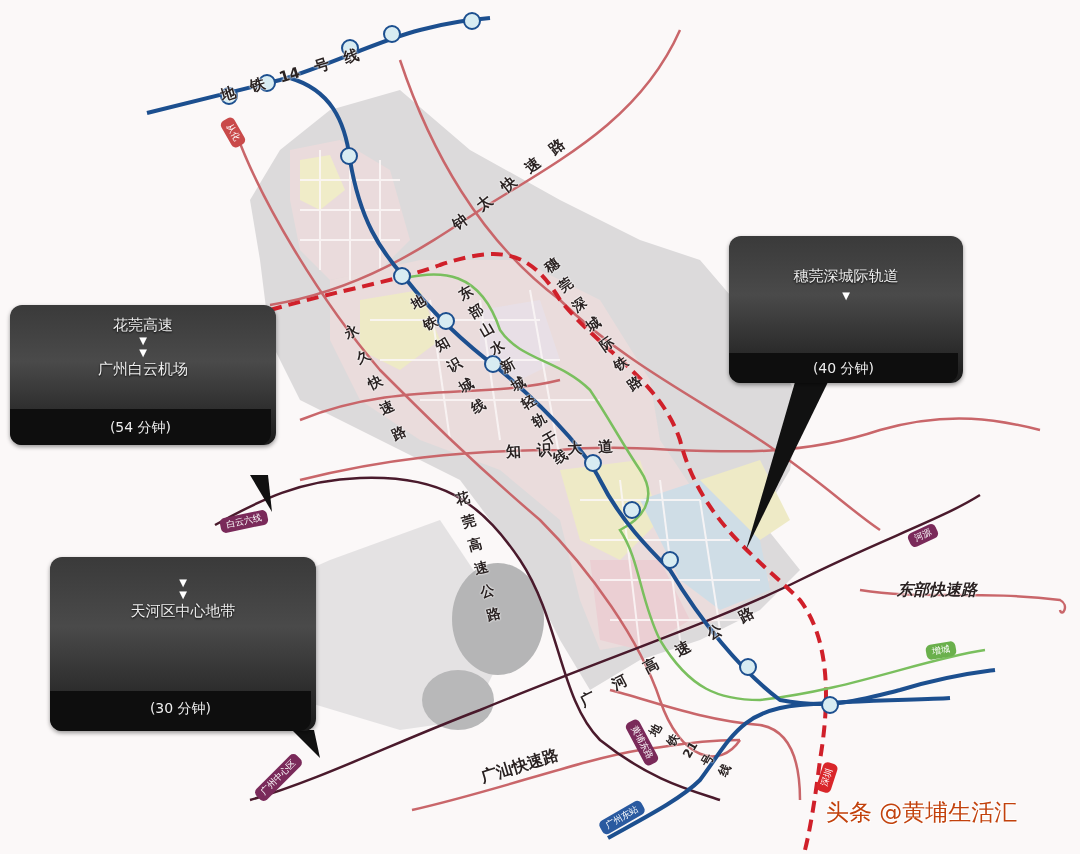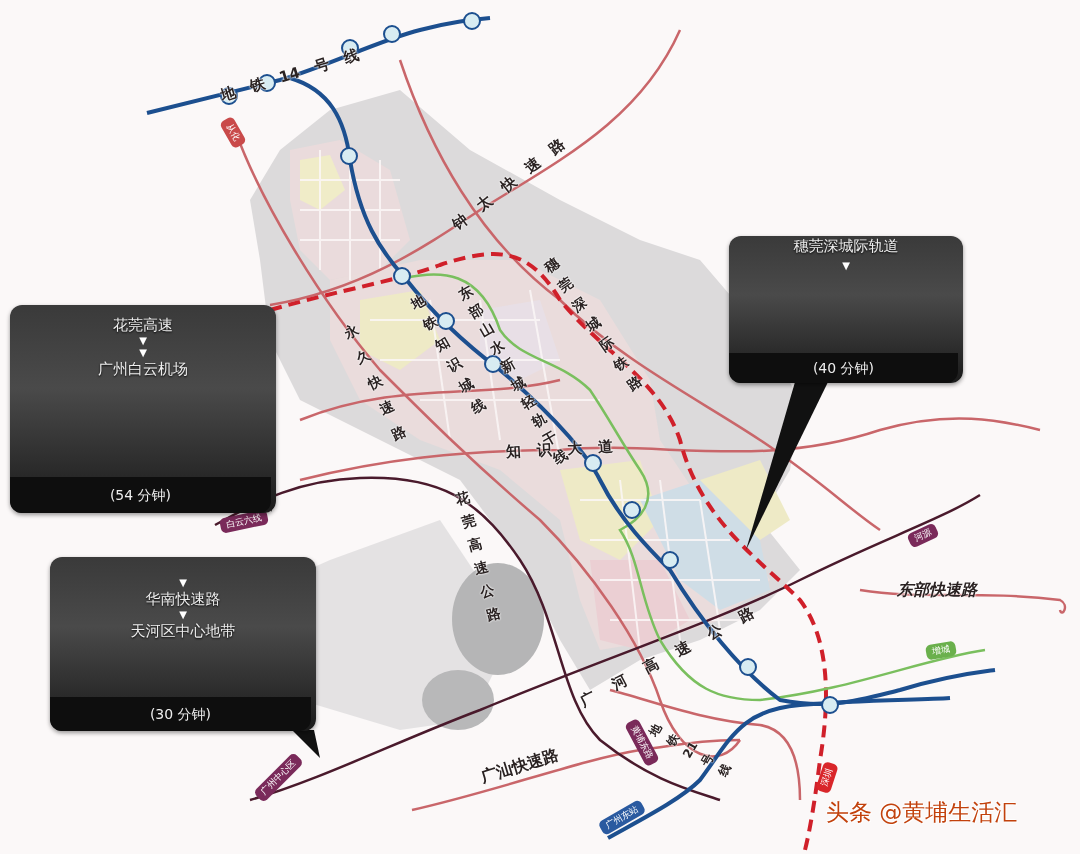--- a/index.html
+++ b/index.html
@@ -174,41 +174,40 @@
 <div class="badge" style="left:908px;top:528px;background:#7a2a5a;transform:rotate(-25deg);">河源</div>
 <div class="badge" style="left:926px;top:643px;background:#6ab04c;transform:rotate(-10deg);">增城</div>
 <div class="badge" style="left:812px;top:770px;background:#d9262a;transform:rotate(-72deg);">深圳</div>
 
 <svg style="position:absolute;left:0;top:0;width:1080px;height:854px;pointer-events:none;" viewBox="0 0 1080 854">
   <polygon points="250,475 268,475 272,512" fill="#111"></polygon>
   <polygon points="292,730 314,730 320,758" fill="#111"></polygon>
   <polygon points="795,382 828,382 746,550" fill="#111"></polygon>
 </svg>
 
-<div class="callout" style="left:10px;top:305px;width:266px;height:208px;">
+<div class="callout" style="left:10px;top:305px;width:266px;height:140px;">
   <div style="padding-top:10px;">
     <div class="line">花莞高速</div>
     <div class="tri">▼</div>
     <div class="tri">▼</div>
     <div class="line">广州白云机场</div>
   </div>
   <div class="time" style="height:36px;line-height:36px;">(54 分钟)</div>
 </div>
 
 <div class="callout" style="left:729px;top:236px;width:234px;height:147px;">
-  <div style="">
+  <div style="padding-top:30px;">
     <div class="line">穗莞深城际轨道</div>
     <div class="tri" style="margin:4px 0;">▼</div>
   </div>
   <div class="time" style="height:30px;line-height:30px;">(40 分钟)</div>
 </div>
 
 <div class="callout" style="left:50px;top:557px;width:266px;height:174px;">
   <div style="padding-top:20px;">
     <div class="tri">▼</div>
-    <div class="line">华南快速路</div>
     <div class="tri">▼</div>
     <div class="line">天河区中心地带</div>
   </div>
-  <div class="time" style="height:34px;line-height:34px;">(30 分钟)</div>
+  <div class="time" style="height:40px;line-height:34px;">(30 分钟)</div>
 </div>
 
 <div class="watermark">头条 @黄埔生活汇</div>
 
 </body></html>

